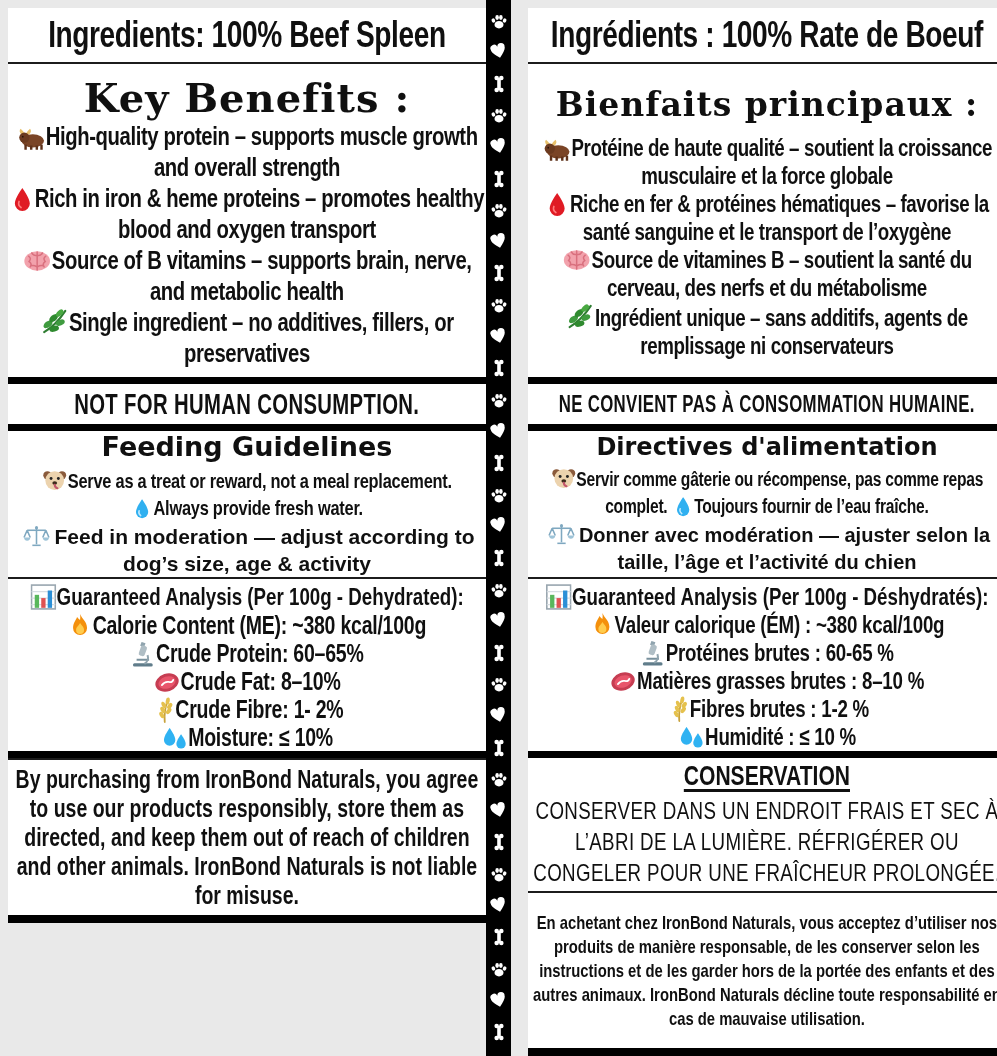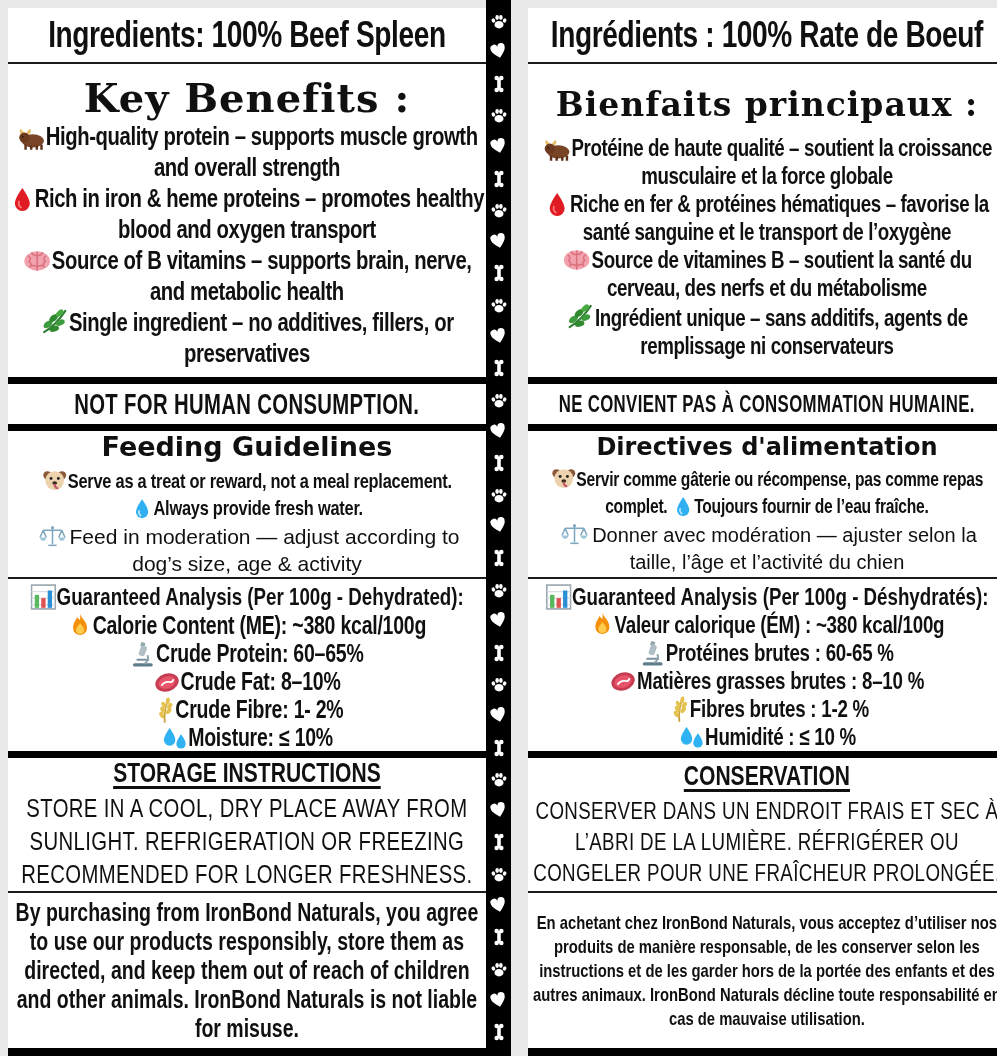--- a/index.html
+++ b/index.html
@@ -51,21 +51,21 @@
   .fr .t-serif{font-size:33px;margin:4px 0 10px 0;}
   .b-item{font-size:26px;font-weight:700;line-height:31px;letter-spacing:-0.5px;}
   .fr .b-item{font-size:24px;line-height:28px;}
   .t-warning{font-size:29px;font-weight:700;white-space:nowrap;letter-spacing:0.5px;}
   .fr .t-warning{font-size:24px;}
   .t-feedhead{font-family:"DejaVu Sans",sans-serif;font-weight:700;font-size:27px;
     text-decoration-thickness:2px;text-underline-offset:4px;margin-bottom:5px;}
   .fr .t-feedhead{font-size:24px;}
   .t-feedline{font-size:21px;font-weight:700;line-height:27px;letter-spacing:-0.3px;}
   .fr .t-feedline{font-size:20px;line-height:27px;}
-  .t-feedline3{font-size:21px;font-weight:400;line-height:27px;width:96%;text-align:center;margin-top:2px;}
+  .t-feedline3{font-size:21px;font-weight:700;line-height:27px;width:96%;text-align:center;margin-top:2px;}
   .fr .t-feedline3{font-size:20px;}
   .t-anhead{font-size:24px;font-weight:700;line-height:29px;white-space:nowrap;}
   .a-item{font-size:25px;font-weight:700;line-height:28px;letter-spacing:-0.3px;}
   .fr .a-item{font-size:24px;}
   .t-stohead{font-size:27px;font-weight:700;line-height:31px;
     text-decoration:underline;text-decoration-thickness:2.5px;text-underline-offset:4px;}
   .t-stobody{font-size:26px;font-weight:400;line-height:33px;letter-spacing:0.5px;margin-top:3px;}
   .fr .t-stobody{font-size:24px;line-height:31px;}
   .t-disc{font-size:25px;font-weight:700;line-height:29px;}
   .fr .t-disc{font-size:19px;line-height:24px;}
@@ -416,24 +416,20 @@
                 <ellipse cx="11" cy="18" rx="2" ry="3.5" transform="rotate(-30 11 18)"></ellipse>
               </g>
             </svg></i><span>Crude Fibre: 1- 2%</span></div>
       <div class="sq a-item"><i class="ico"><svg viewBox="0 0 26 24" width="27" height="25">
               <path d="M8 2 C8 2 2.5 9.5 2.5 13.5 a5.5 5.5 0 0 0 11 0 C13.5 9.5 8 2 8 2 Z" fill="#2fb2f2"></path>
               <path d="M19 8 C19 8 14.5 14 14.5 17.2 a4.5 4.5 0 0 0 9 0 C23.5 14 19 8 19 8 Z" fill="#2fb2f2"></path>
             </svg></i><span>Moisture: ≤ 10%</span></div>
     </div>
     <div class="hbar"></div>
 
-    <div class="sec hS">
-      <div class="sq t-stohead">STORAGE INSTRUCTIONS</div>
-      <div class="sq t-stobody">STORE IN A COOL, DRY PLACE AWAY FROM SUNLIGHT. REFRIGERATION OR FREEZING RECOMMENDED FOR LONGER FRESHNESS.</div>
-    </div>
     <div class="hline"></div>
 
     <div class="sec hD">
       <div class="sq t-disc">By purchasing from IronBond Naturals, you agree to use our products responsibly, store them as directed, and keep them out of reach of children and other animals. IronBond Naturals is not liable for misuse.</div>
     </div>
     <div class="hbar bottom"></div>
   </div>
 
   <div class="col fr">
     <div class="sec hT">

